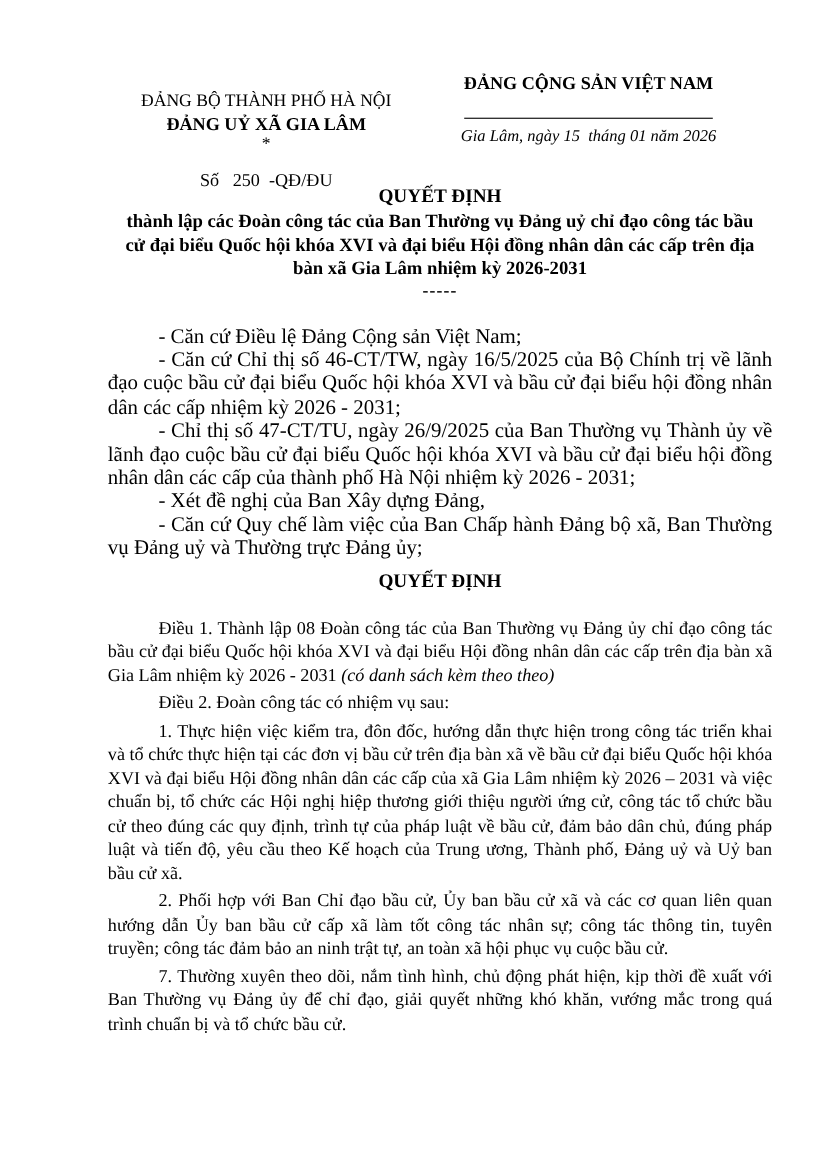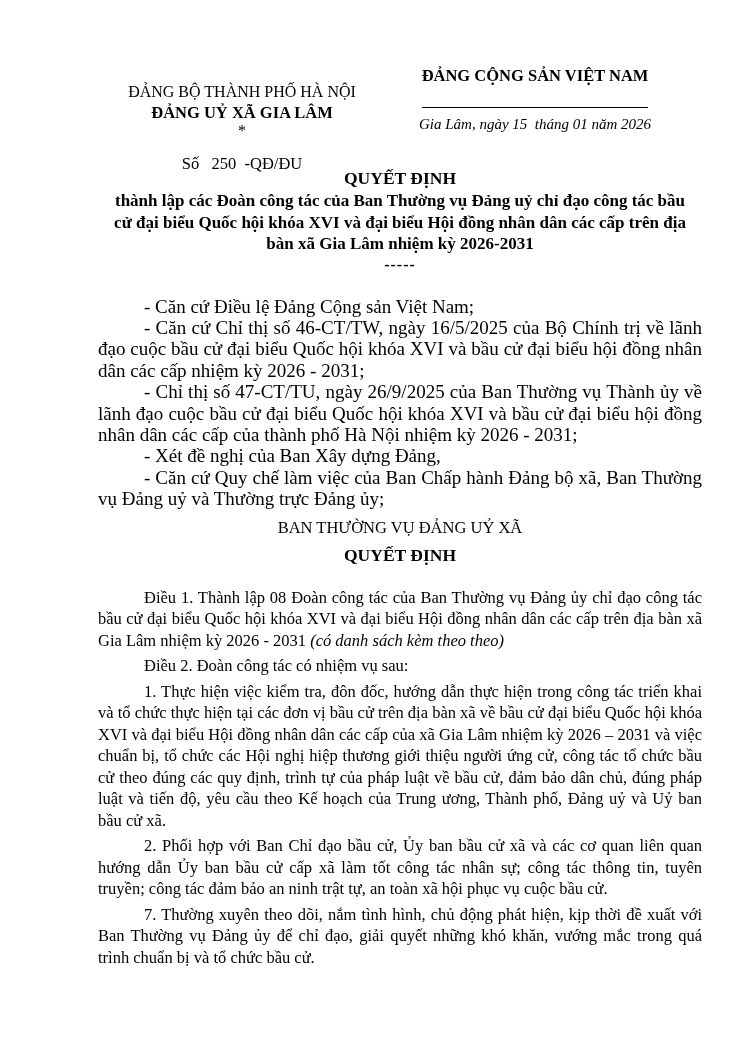--- a/index.html
+++ b/index.html
@@ -91,21 +91,20 @@
 
   <div class="preamble">
     <p class="pre-item">- Căn cứ Điều lệ Đảng Cộng sản Việt Nam;</p>
     <p class="pre-item">- Căn cứ Chỉ thị số 46-CT/TW, ngày 16/5/2025 của Bộ Chính trị về lãnh đạo cuộc bầu cử đại biểu Quốc hội khóa XVI và bầu cử đại biểu hội đồng nhân dân các cấp nhiệm kỳ 2026 - 2031;</p>
     <p class="pre-item">- Chỉ thị số 47-CT/TU, ngày 26/9/2025 của Ban Thường vụ Thành ủy về lãnh đạo cuộc bầu cử đại biểu Quốc hội khóa XVI và bầu cử đại biểu hội đồng nhân dân các cấp của thành phố Hà Nội nhiệm kỳ 2026 - 2031;</p>
     <p class="pre-item">- Xét đề nghị của Ban Xây dựng Đảng,</p>
     <p class="pre-item">- Căn cứ Quy chế làm việc của Ban Chấp hành Đảng bộ xã, Ban Thường vụ Đảng uỷ và Thường trực Đảng ủy;</p>
   </div>
 
   <div class="authority">
-    <div class="auth-line1">BAN THƯỜNG VỤ ĐẢNG UỶ XÃ</div>
     <div class="auth-line2">QUYẾT ĐỊNH</div>
   </div>
 
   <div class="articles">
     <p class="article"><b>Điều 1.</b><span> Thành lập </span><b>08</b><span> Đoàn công tác của Ban Thường vụ Đảng ủy chỉ đạo công tác bầu cử đại biểu Quốc hội khóa XVI và đại biểu Hội đồng nhân dân các cấp trên địa bàn xã Gia Lâm nhiệm kỳ 2026 - 2031 </span><i>(có danh sách kèm theo theo)</i></p>
     <p class="article"><b>Điều 2.</b><span> Đoàn công tác có nhiệm vụ sau:</span></p>
     <p class="article">1. Thực hiện việc kiểm tra, đôn đốc, hướng dẫn thực hiện trong công tác triển khai và tổ chức thực hiện tại các đơn vị bầu cử trên địa bàn xã về bầu cử đại biểu Quốc hội khóa XVI và đại biểu Hội đồng nhân dân các cấp của xã Gia Lâm nhiệm kỳ 2026 – 2031 và việc chuẩn bị, tổ chức các Hội nghị hiệp thương giới thiệu người ứng cử, công tác tổ chức bầu cử theo đúng các quy định, trình tự của pháp luật về bầu cử, đảm bảo dân chủ, đúng pháp luật và tiến độ, yêu cầu theo Kế hoạch của Trung ương, Thành phố, Đảng uỷ và Uỷ ban bầu cử xã.</p>
     <p class="article">2. Phối hợp với Ban Chỉ đạo bầu cử, Ủy ban bầu cử xã và các cơ quan liên quan hướng dẫn Ủy ban bầu cử cấp xã làm tốt công tác nhân sự; công tác thông tin, tuyên truyền; công tác đảm bảo an ninh trật tự, an toàn xã hội phục vụ cuộc bầu cử.</p>
     <p class="article">7. Thường xuyên theo dõi, nắm tình hình, chủ động phát hiện, kịp thời đề xuất với Ban Thường vụ Đảng ủy để chỉ đạo, giải quyết những khó khăn, vướng mắc trong quá trình chuẩn bị và tổ chức bầu cử.</p>
   </div>

